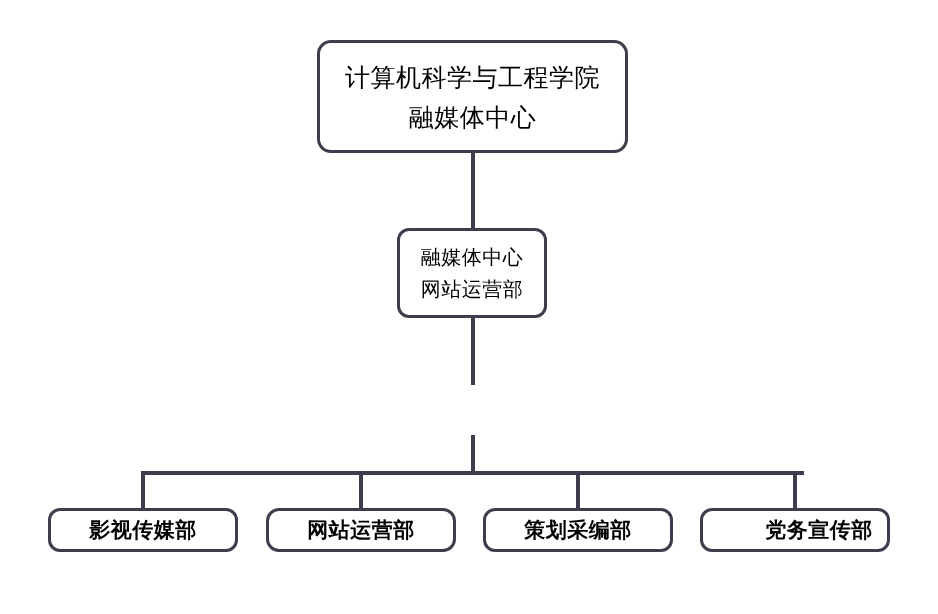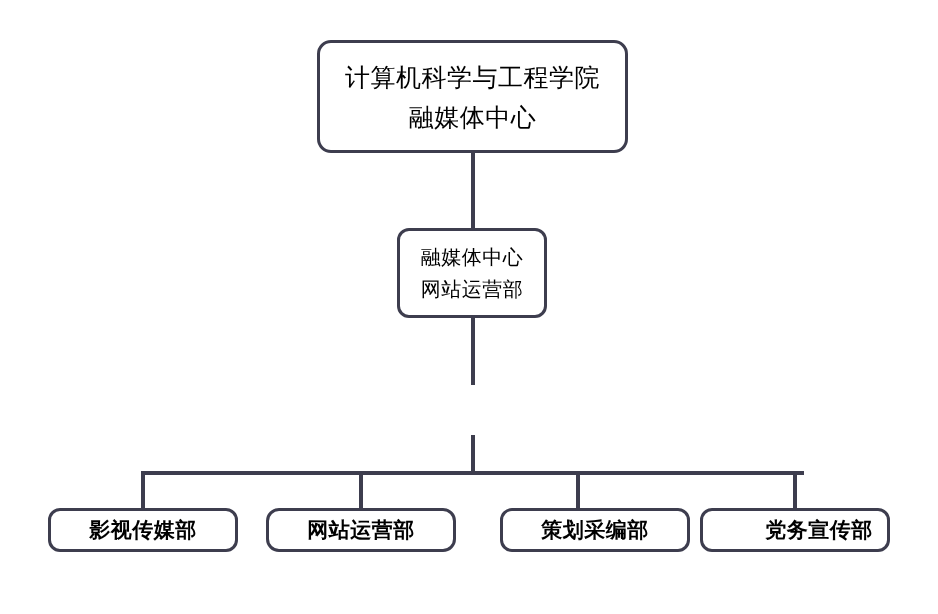--- a/index.html
+++ b/index.html
@@ -71,21 +71,21 @@
   .node-dept {
     top: 508px;
     width: 190px;
     height: 44px;
     font-size: 21px;
     line-height: 30px;
     font-weight: bold;
   }
   .dept-0 { left: 48px; }
   .dept-1 { left: 266px; border-radius: 13px; }
-  .dept-2 { left: 500px; }
+  .dept-2 { left: 483px; }
   .dept-3 { left: 700px; padding-left: 48px; }
 
   
   .conn {
     position: absolute;
     background: #3d3d4e;
     z-index: 1;
   }
   .conn-v { width: 4px; }
   .conn-h { height: 4px; }

